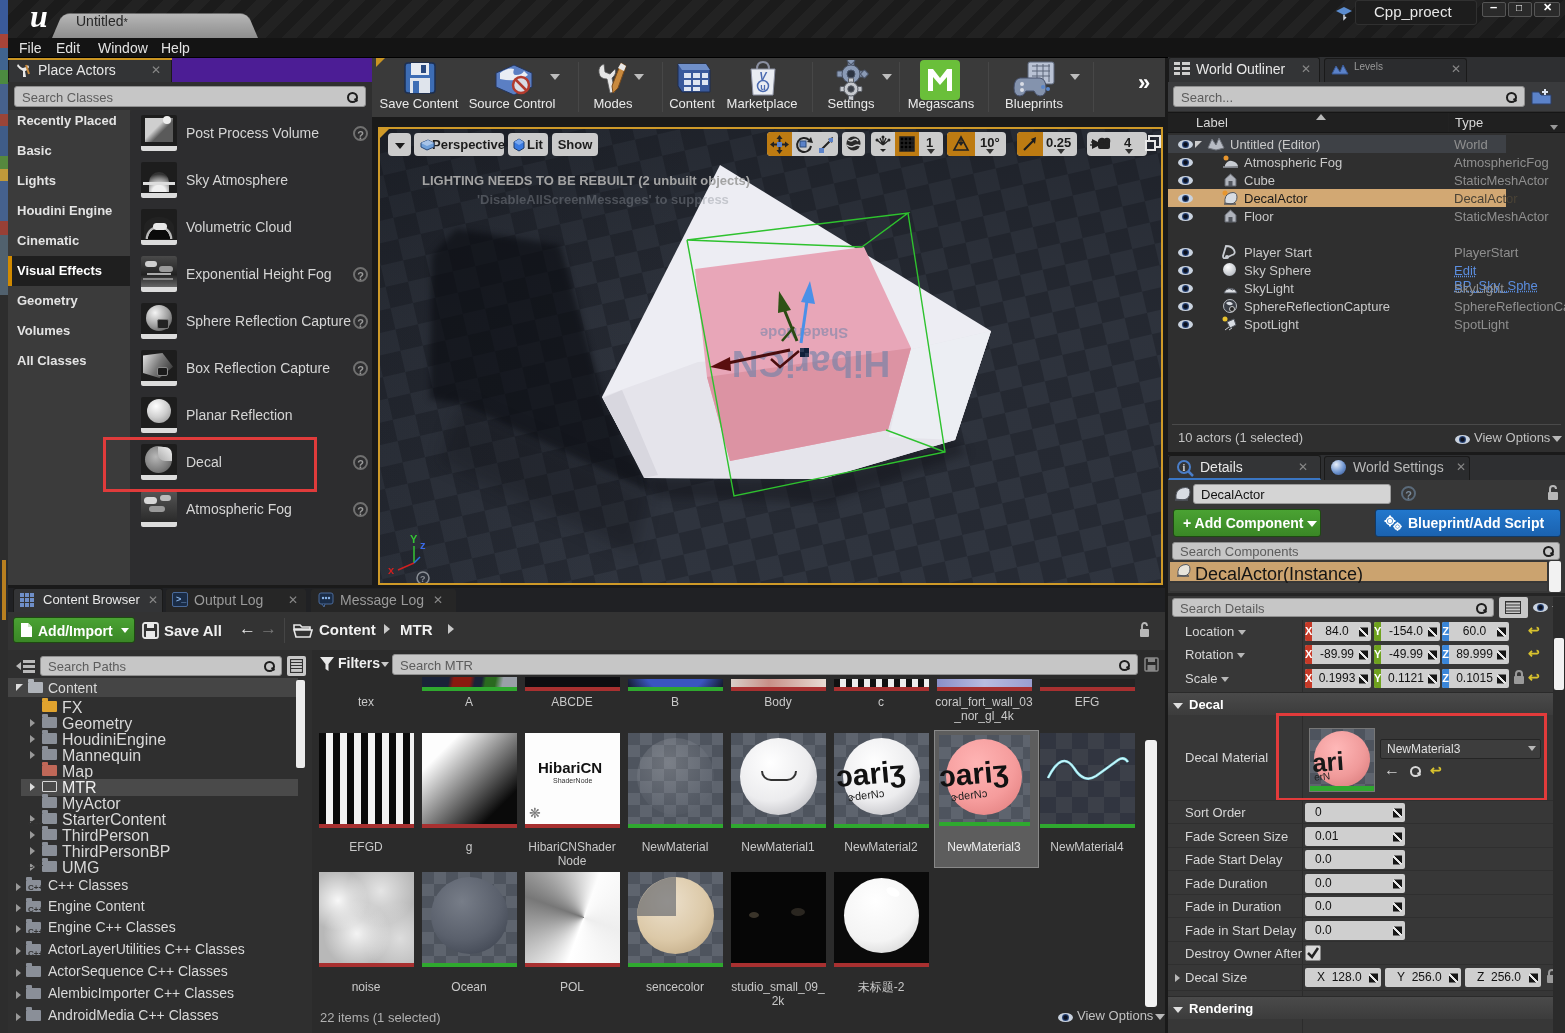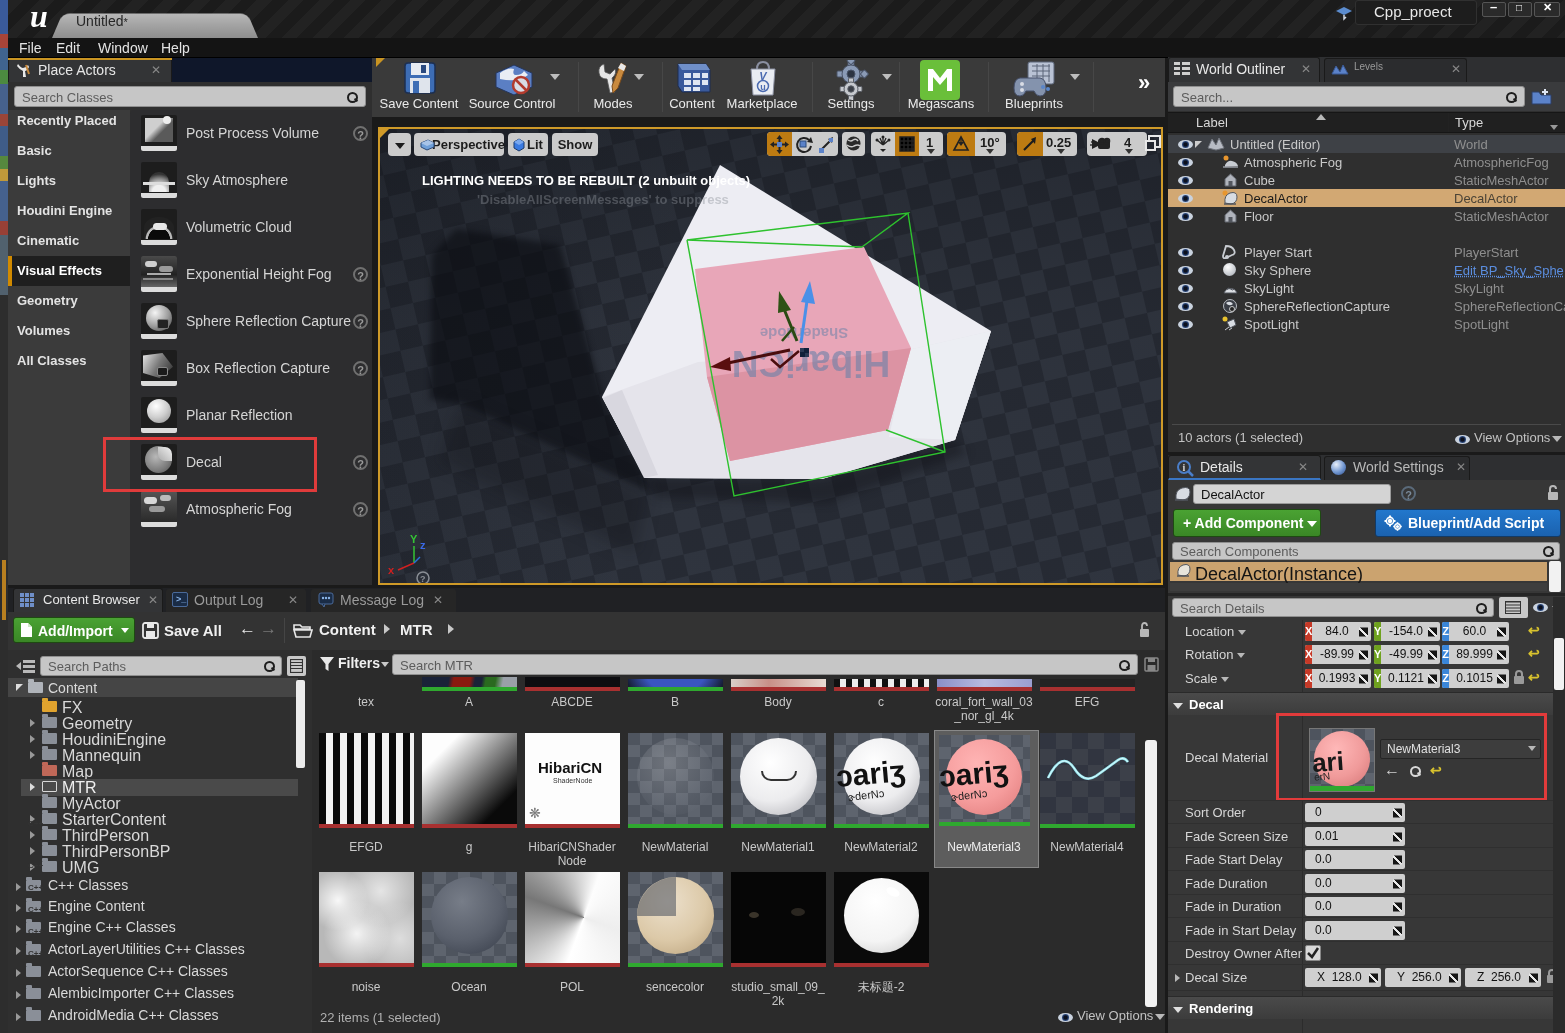--- a/index.html
+++ b/index.html
@@ -36,41 +36,41 @@
 #uetab { position:absolute; left:44px; top:10px; width:206px; height:28px;
   background:linear-gradient(#b8b8b8,#8e8e8e); border-radius:8px 8px 0 0;
   transform:perspective(60px) rotateX(14deg); transform-origin:bottom; }
 #winbtns span { position:absolute; color:#fff; font-size:13px; font-weight:bold; }
 
 
 #lstrip { position:absolute; left:0; top:0; width:8px; height:1033px; background:#2d2d2d; }
 
 
 #pa { position:absolute; left:8px; top:58px; width:364px; height:527px; background:#2f2f2f; }
-#pa-tabs { position:absolute; left:0; top:0; width:364px; height:24px; background:#0f172a; }
+#pa-tabs { position:absolute; left:0; top:0; width:364px; height:24px; background:#4c1d95; }
 #pa-cats { position:absolute; left:0; top:52px; width:122px; height:475px; background:#3b3b3b; }
 .cat { position:absolute; left:0; width:122px; height:30px; color:#e3e3e3; font-weight:bold; font-size:13px; line-height:30px; padding-left:9px; }
 #pa-items { position:absolute; left:122px; top:52px; width:242px; height:475px; background:#2d2d2f; border-radius:4px 0 0 0; }
 .pitem-ic { position:absolute; left:11px; width:36px; height:36px; background:#1d1d1d; border-radius:2px; overflow:hidden; }
 .pitem-lb { position:absolute; left:56px; color:#d5d5d5; font-size:14px; }
 .qm { position:absolute; left:223px; width:15px; height:15px; border:2px solid #707070; border-radius:50%; color:#9a9a9a; font-size:11px; font-weight:bold; text-align:center; line-height:15px; }
 
 
 #tbar { position:absolute; left:372px; top:58px; width:793px; height:59px; background:#3a3a3a; }
 .tb-lb { position:absolute; top:38px; color:#eaeaea; font-size:13px; transform:translateX(-50%); }
 .tb-sep { position:absolute; top:4px; width:1px; height:50px; background:#2a2a2a; border-right:1px solid #474747; }
 
 
 #vp { position:absolute; left:378px; top:127px; width:785px; height:458px; border:2px solid #cf9a28; background:#232730; overflow:hidden; }
 .vbtn { position:absolute; top:4px; height:23px; background:#cbcbcb; border-radius:4px; color:#1c1c1c;
   font-size:13px; font-weight:bold; line-height:23px; text-align:center; }
 
 
 #outl { position:absolute; left:1168px; top:57px; width:397px; height:395px; background:#2f2f2f; }
-.orow { position:absolute; left:0; width:397px; height:18px; }
+.orow { position:absolute; left:0; width:338px; height:18px; }
 .orow .lb { position:absolute; left:76px; top:2px; color:#c9c9c9; font-size:13px; }
 .orow .tp { position:absolute; left:286px; top:2px; color:#8f8f8f; font-size:13px; }
 #dets { position:absolute; left:1168px; top:455px; width:397px; height:578px; background:#373737; }
 .vbox { position:absolute; height:19px; background:#cfcfcf; border-radius:2px; overflow:hidden; }
 .vbox .ax { position:absolute; left:0; top:0; bottom:0; width:7px; color:#fff; font-size:11px; font-weight:bold; text-align:center; line-height:19px; }
 .vbox .vv { position:absolute; left:8px; right:10px; top:0; color:#111; font-size:12px; text-align:center; line-height:19px; }
 .sect { position:absolute; left:0; width:385px; height:23px; background:linear-gradient(#4a4a4a,#3c3c3c);
   color:#fff; font-weight:bold; font-size:13px; line-height:23px; padding-left:17px; border-top:1px solid #2a2a2a; }
 
 
@@ -388,21 +388,21 @@
       <line x1="34" y1="417" x2="34" y2="434" stroke="#35c435" stroke-width="1.5"></line>
       <line x1="34" y1="434" x2="18" y2="441" stroke="#d02020" stroke-width="1.5"></line>
       <line x1="34" y1="434" x2="40" y2="428" stroke="#2a70d8" stroke-width="1.5"></line>
       <text x="30" y="414" fill="#35c435">Y</text>
       <text x="40" y="420" fill="#3a6ae8">z</text>
       <text x="8" y="445" fill="#d02020">x</text>
       <circle cx="43" cy="449" r="6" fill="none" stroke="#8a8f96" stroke-width="1.5"></circle>
       <text x="40" y="453" fill="#8a8f96" font-size="9">?</text>
     </g>
   </svg>
-  <div class="txt" style="left:42px;top:44px;color:#ffffff;font-size:13px;font-weight:bold;">LIGHTING NEEDS TO BE REBUILT (2 unbuilt objects)</div>
+  <div class="txt" style="left:42px;top:44px;color:#a3a3a3;font-size:13px;font-weight:bold;">LIGHTING NEEDS TO BE REBUILT (2 unbuilt objects)</div>
   <div class="txt" style="left:97px;top:63px;color:rgba(140,145,152,0.42);font-size:13px;font-weight:bold;">'DisableAllScreenMessages' to suppress</div>
 
   <div class="vbtn" style="left:8px;width:23px;"><span style="display:inline-block;width:0;height:0;border-left:5px solid transparent;border-right:5px solid transparent;border-top:6px solid #1c1c1c;vertical-align:middle;"></span></div>
   <div class="vbtn" style="left:34px;width:90px;">
     <svg style="position:absolute;left:5px;top:5px;" width="17" height="13" viewBox="0 0 17 13">
           <polygon points="2,5 9,2 15,5 15,9 8,12 2,9" fill="#6f9fd8" stroke="#2a4a7a"></polygon>
           <polygon points="2,5 9,2 15,5 8,8" fill="#a8c4e8"></polygon>
         </svg>
     <span style="margin-left:18px;">Perspective</span>
   </div>

